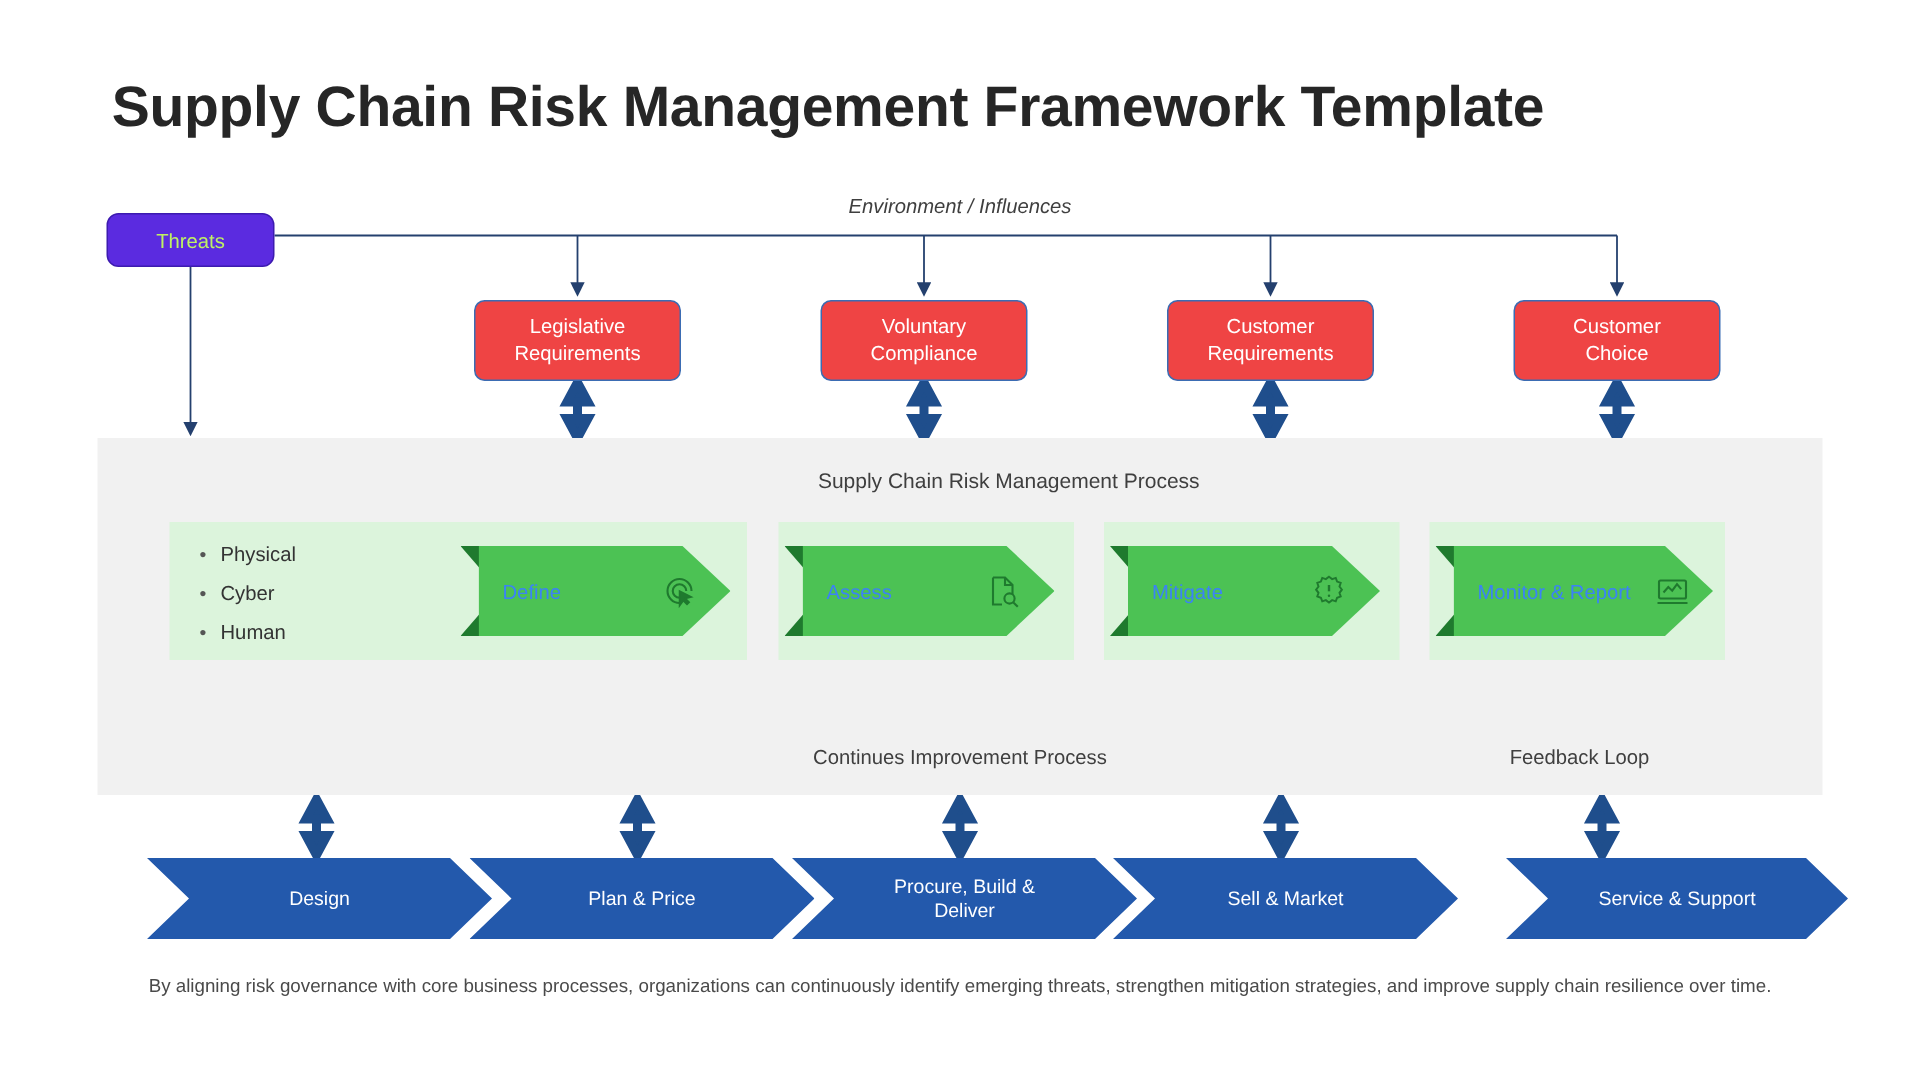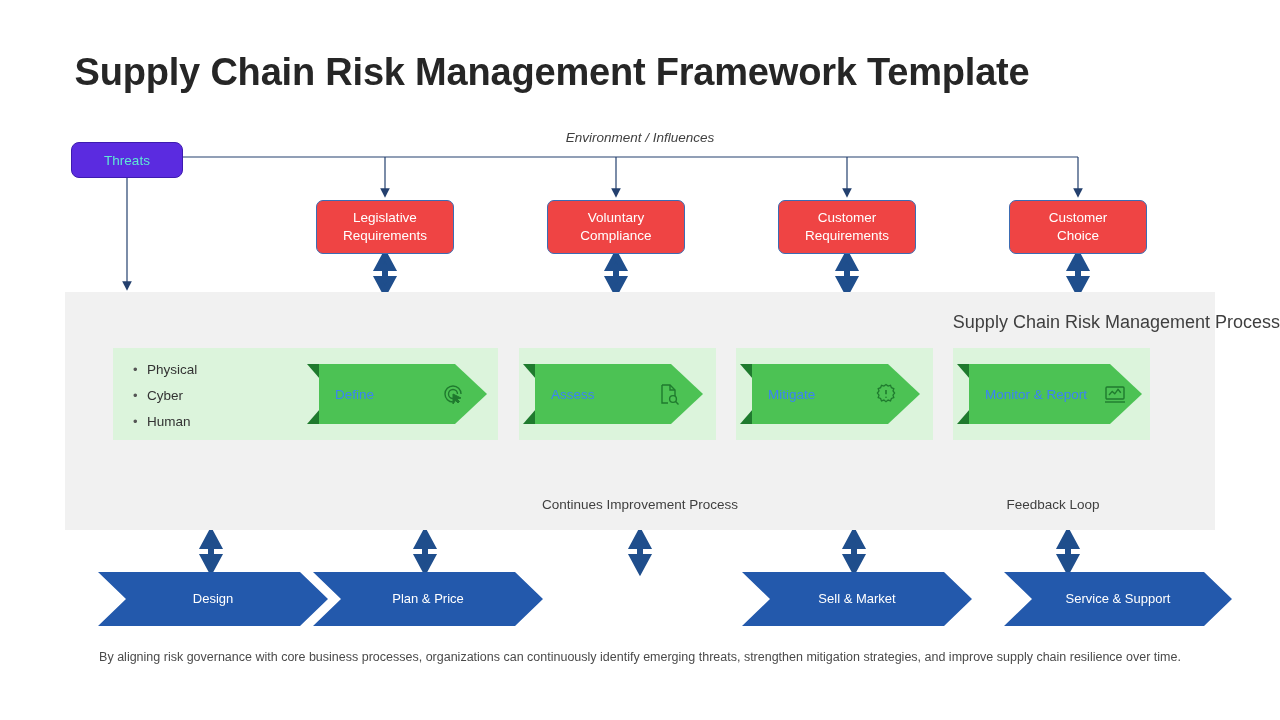--- a/index.html
+++ b/index.html
@@ -49,21 +49,21 @@
   
   #threats-box {
     position: absolute;
     left: 71px;
     top: 142px;
     width: 112px;
     height: 36px;
     background: #5B2BE0;
     border: 1px solid #3d1bb0;
     border-radius: 8px;
-    color: #5eead4;
+    color: #bef264;
     font-size: 13.5px;
     display: flex;
     align-items: center;
     justify-content: center;
     box-sizing: border-box;
     text-align: center;
   }
 
   
   .influence-box {
@@ -95,22 +95,22 @@
     top: 292px;
     width: 1150px;
     height: 238px;
     background: #f1f1f1;
   }
   #process-label {
     position: absolute;
     left: 65px;
     top: 312px;
     width: 1215px;
-    text-align: right;
-    font-size: 18px;
+    text-align: center;
+    font-size: 14px;
     color: #3f3f3f;
   }
 
   
   .green-panel {
     position: absolute;
     top: 348px;
     height: 92px;
     background: #dcf4dc;
   }
@@ -422,18 +422,19 @@
         <path d="M2 20 h20"></path>
       </svg>
     </div>
   </div>
 
   <div class="loop-label" id="loop-label-0">Continues Improvement Process</div>
   <div class="loop-label" id="loop-label-1">Feedback Loop</div>
 
   <div class="chevron" id="chevron-0">Design</div>
   <div class="chevron" id="chevron-1">Plan &amp; Price</div>
+  <div class="chevron" id="chevron-2">Procure, Build &amp;<br>Deliver</div>
   <div class="chevron" id="chevron-3">Sell &amp; Market</div>
   <div class="chevron" id="chevron-4">Service &amp; Support</div>
 
   <div id="footer-caption">By aligning risk governance with core business processes, organizations can continuously identify emerging threats, strengthen mitigation strategies, and improve supply chain resilience over time.</div>
 
 </div>
 
 </body></html>

